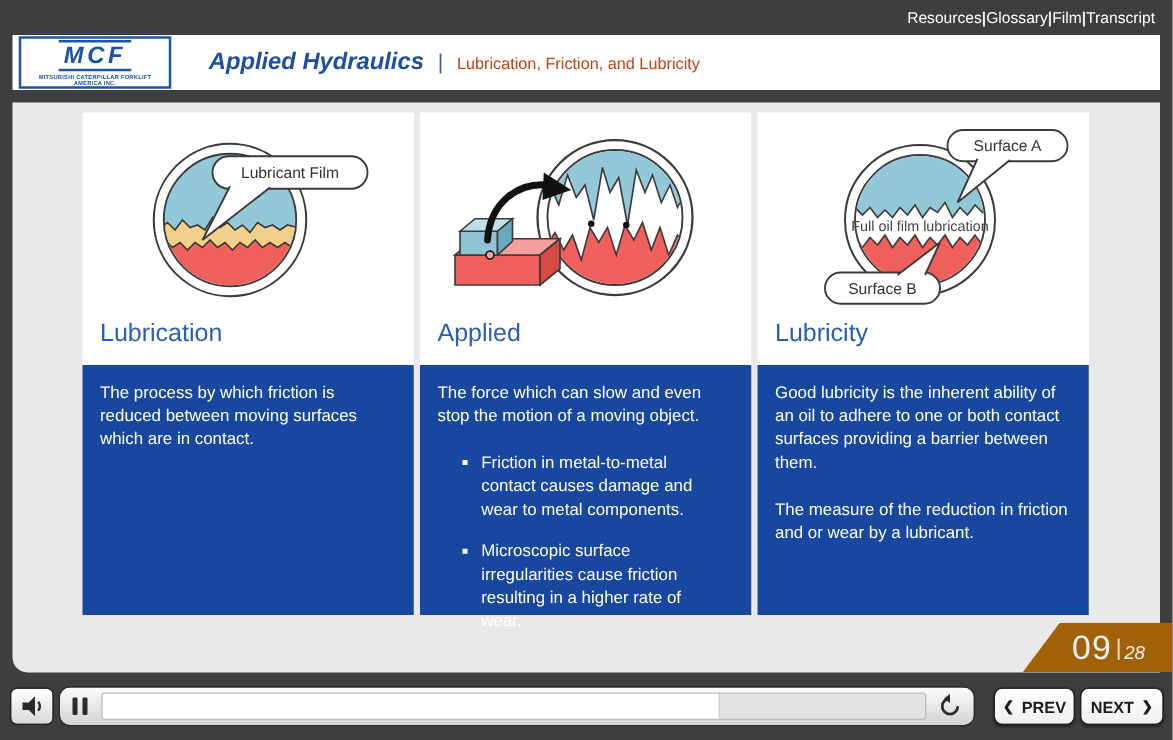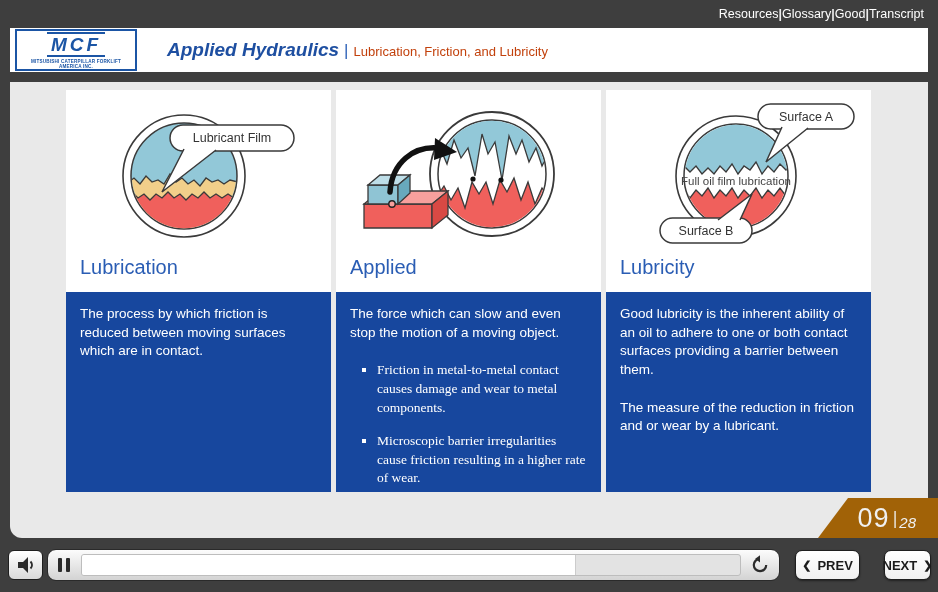--- a/index.html
+++ b/index.html
@@ -14,39 +14,39 @@
   .topbar .sep { opacity: .9; font-weight: bold; }
 
   
   .header { position: absolute; top: 28px; left: 10px; width: 918px; height: 44px;
             background: #ffffff; display: flex; align-items: center; }
   .logo-box { margin-left: 5px; width: 122px; height: 42px; border: 2px solid #1B55A5;
               display: flex; flex-direction: column; align-items: center; justify-content: center; background:#fff; }
   .logo-text { color: #1B55A5; font-weight: bold; font-style: italic; font-size: 19px;
                line-height: 1; letter-spacing: 3px; border-top: 2px solid #1B55A5; border-bottom: 2px solid #1B55A5; padding: 1px 4px; }
   .logo-subtext { color: #1B55A5; font-size: 4.6px; font-weight: bold; text-align: center; margin-top: 2px; letter-spacing: .2px; width: 108px; }
-  .title-area { margin-left: 30px; display: flex; align-items: baseline; gap: 5px; }
+  .title-area { margin-left: 30px; display: flex; align-items: baseline; gap: 11px; }
   .course-title { color: #1E4FA1; font-weight: bold; font-style: italic; font-size: 19px; }
   .header-sep { color: #2E62B8; font-size: 17px; }
   .lesson-title { color: #c2410c; font-size: 13px; }
 
   
   .stage { position: absolute; top: 82px; left: 10px; width: 918px; height: 456px;
            background: #E9E9E9; border-radius: 0 0 0 12px; }
 
   .panels { position: absolute; top: 90px; left: 66px; display: flex; gap: 5px; }
   .panel { width: 265px; }
   .card { position: relative; height: 202px; background: #ffffff; }
   .card-title { position: absolute; left: 14px; bottom: 13px; font-size: 20px; color: #2A5DB4; }
   .illus { position: absolute; top: 2px; left: 0; }
   .illus text { font-family: "Liberation Sans", sans-serif; }
   .bluebox { height: 200px; background: #17479E; color: #ffffff; padding: 13px 14px 0 14px;
              font-size: 13.5px; line-height: 1.38; }
   .bluebox p { margin: 0 0 19px 0; }
-  .bluebox ul { margin: 0; padding-left: 27px; list-style: square; font-family: Liberation Serif, serif; }
+  .bluebox ul { margin: 8px; padding-left: 27px; list-style: square; }
   .bluebox li { margin-bottom: 15px; }
 
   
   .badge { position: absolute; right: 0; bottom: 54px; width: 120px; height: 40px;
            background: #a16207; clip-path: polygon(30px 0, 120px 0, 120px 40px, 0 100%);
            display: flex; align-items: center; justify-content: flex-end;
            padding-right: 22px; color: #F0F0F0; }
   .badge .cur { font-size: 27px; letter-spacing: 1px; }
   .badge .psep { font-size: 18px; margin: 0 2px 0 3px; opacity: .9; font-weight: 300; }
   .badge .tot { font-size: 15px; align-self: flex-end; margin-bottom: 7px; font-style: italic; }
@@ -63,34 +63,34 @@
   .pause-bar { width: 4px; height: 14px; background: #2b2b2b; border-radius: 1px; }
   .seek { flex: 1; height: 22px; background: #e3e3e3; border: 1px solid #bdbdbd;
           border-radius: 3px; overflow: hidden; position: relative; }
   .seek-fill { height: 100%; width: 0%; background: #ffffff; border-right: 1px solid #cccccc; }
   .replay-btn { margin-left: 8px; display: flex; align-items: center; }
   .nav-btn { position: absolute; top: 12px; height: 30px; background: linear-gradient(#ffffff,#f0f0f0);
              border-radius: 7px; border: 1px solid #1f1f1f; box-shadow: 0 1px 2px rgba(0,0,0,.45);
              display: flex; align-items: center; justify-content: center; gap: 6px;
              font-weight: bold; font-size: 13px; color: #1b1b1b; }
   .prev-btn { right: 78px; width: 65px; }
-  .next-btn { right: 7px; width: 47px; }
+  .next-btn { right: 7px; width: 67px; }
   .chev { font-size: 11px; font-weight: bold; }
 </style>
 </head>
 <body>
 
 <div class="frame" data-interactable="false">
 
   <div class="topbar" data-interactable="false">
     <span data-interactable="true">Resources</span>
     <span class="sep" data-interactable="false">|</span>
     <span data-interactable="true">Glossary</span>
     <span class="sep" data-interactable="false">|</span>
-    <span data-interactable="true">Good</span>
+    <span data-interactable="true">Film</span>
     <span class="sep" data-interactable="false">|</span>
     <span data-interactable="true">Transcript</span>
   </div>
 
   <div class="header" data-interactable="false">
     <div class="logo-box" data-interactable="false">
       <div class="logo-text" data-interactable="false">MCF</div>
       <div class="logo-subtext" data-interactable="false">MITSUBISHI CATERPILLAR FORKLIFT AMERICA INC.</div>
     </div>
     <div class="title-area" data-interactable="false">
@@ -150,21 +150,21 @@
           <circle cx="56" cy="112" r="3.2" fill="#F7A09D" stroke="#222222" stroke-width="1.4" data-interactable="false"></circle>
           <path d="M54 100 C 56 70, 78 54, 102 56" fill="none" stroke="#111111" stroke-width="5.5" stroke-linecap="round" data-interactable="false"></path>
           <polygon points="121,60 99,46 98,68" fill="#111111" data-interactable="false"></polygon>
         </svg>
         <div class="card-title" data-interactable="false">Applied</div>
       </div>
       <div class="bluebox" data-interactable="false">
         <p data-interactable="false">The force which can slow and even stop the motion of a moving object.</p>
         <ul data-interactable="false">
           <li data-interactable="false">Friction in metal-to-metal contact causes damage and wear to metal components.</li>
-          <li data-interactable="false">Microscopic barrier irregularities cause friction resulting in a higher rate of wear.</li>
+          <li data-interactable="false">Microscopic surface irregularities cause friction resulting in a higher rate of wear.</li>
         </ul>
       </div>
     </div>
 
     <div class="panel" data-interactable="false">
       <div class="card" data-interactable="false">
         <svg class="illus" width="265" height="165" viewBox="0 0 265 165" data-interactable="false">
           <circle cx="130" cy="84" r="60" fill="#ffffff" stroke="#3a3a3a" stroke-width="1.6"></circle>
           <circle cx="130" cy="84" r="52" fill="#ffffff" stroke="#3a3a3a" stroke-width="1.5"></circle>
           <clipPath id="c3">

